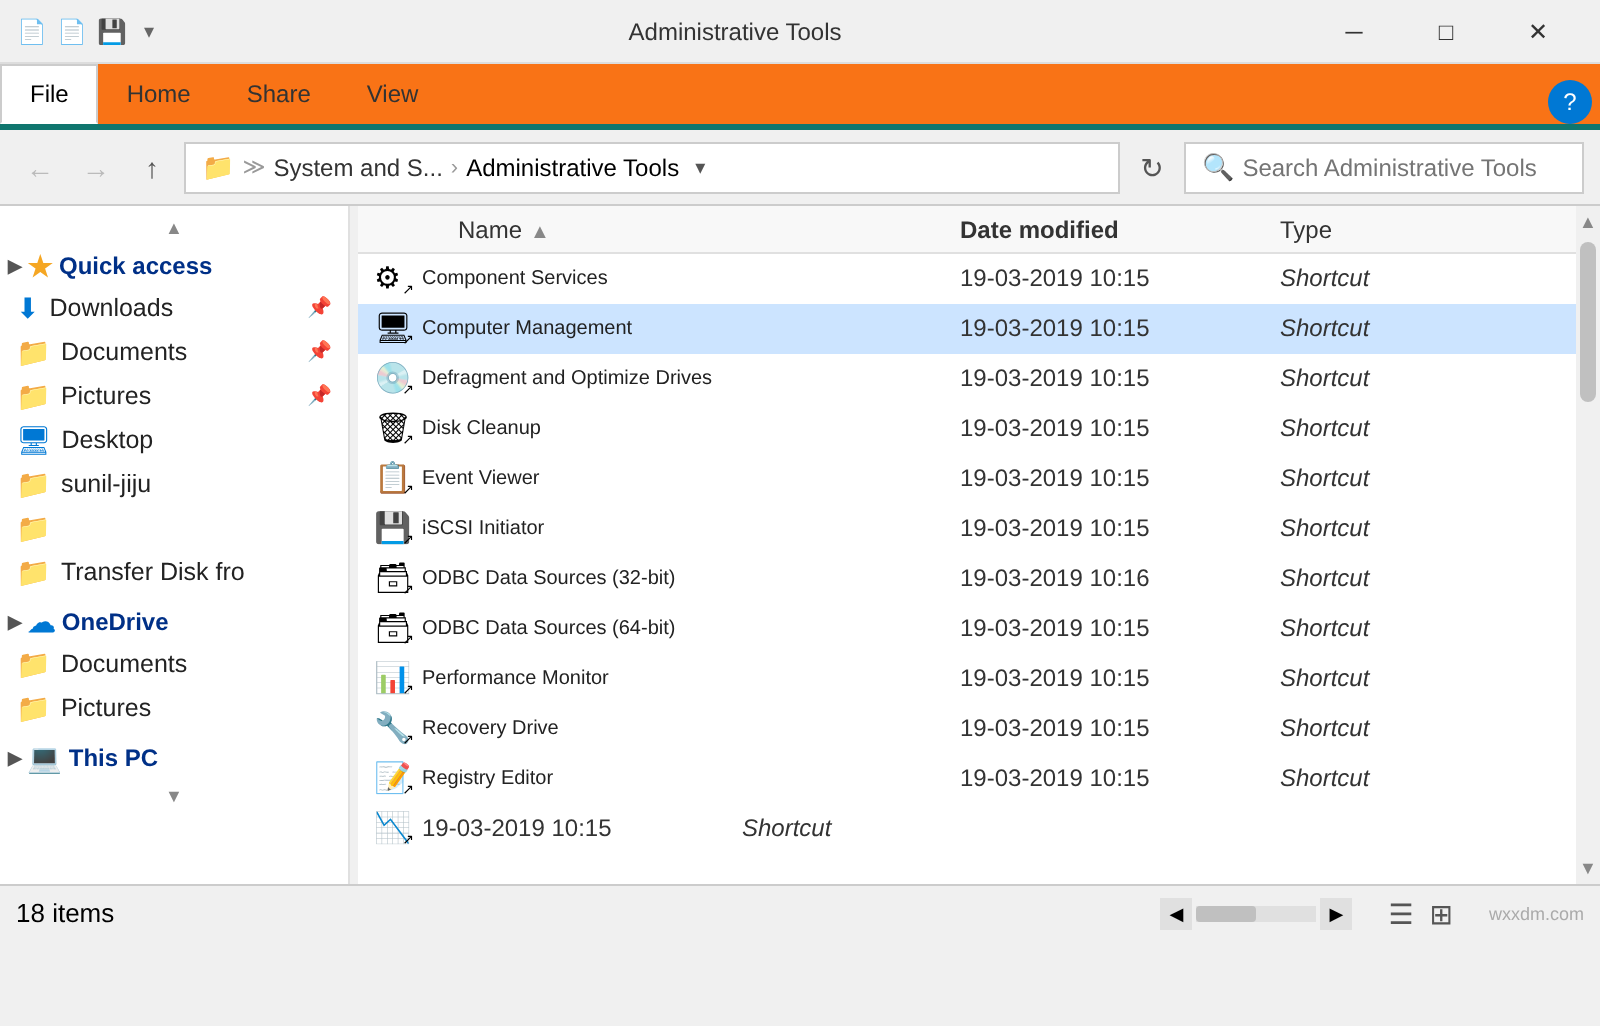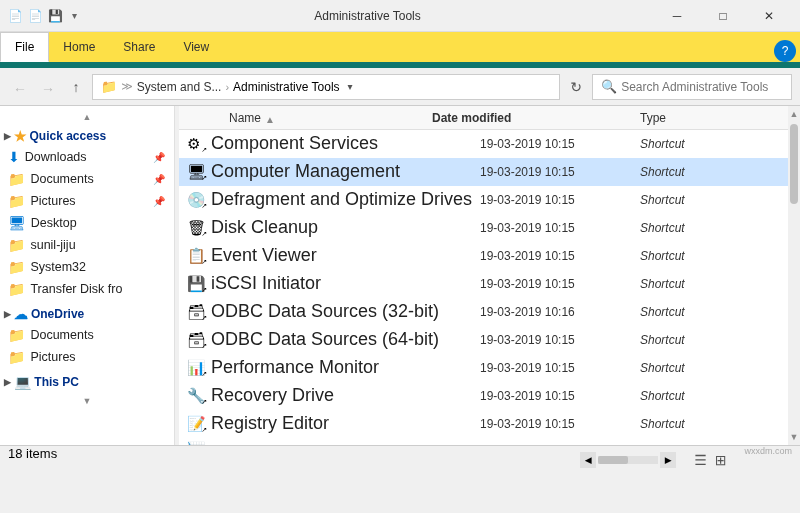--- a/index.html
+++ b/index.html
@@ -13,21 +13,21 @@
     .title-bar-icons { display: flex; gap: 4px; margin-right: 8px; }
     .title-bar-icon { width: 16px; height: 16px; display: flex; align-items: center; justify-content: center; font-size: 12px; color: #555; }
     .title-bar-title { flex: 1; text-align: center; font-size: 12px; color: #333; }
     .title-bar-controls { display: flex; gap: 0; margin-left: auto; }
     .title-bar-btn {
       width: 46px; height: 32px; border: none; background: transparent;
       cursor: pointer; font-size: 12px; color: #333; display: flex; align-items: center; justify-content: center;
     }
 
     
-    .ribbon { background: #fde047; border-bottom: 6px solid #0f766e; }
+    .ribbon { background: #f97316; border-bottom: 3px solid #0f766e; }
     .ribbon-tabs { display: flex; align-items: flex-end; height: 30px; }
     .ribbon-tab {
       padding: 4px 14px; font-size: 12px; cursor: pointer; height: 30px;
       display: flex; align-items: center; border: none; background: transparent;
     }
     .ribbon-tab.active { background: white; border: 1px solid #ccc; border-bottom: 1px solid white; color: #000; }
     .ribbon-tab:not(.active) { color: #333; }
 
     
     .address-bar {
@@ -87,36 +87,36 @@
     .content-header {
       display: flex; align-items: center; padding: 4px 8px; border-bottom: 1px solid #e0e0e0;
       background: #f8f8f8; min-height: 24px;
     }
     .col-sort { font-size: 10px; color: #888; margin-left: 4px; }
     .col-header {
       font-size: 12px; color: #333; font-weight: 400; cursor: pointer; display: flex; align-items: flex-end;
     }
     .col-name { flex: 1; padding-left: 24px; }
     .col-date { width: 160px; font-weight: bold; }
-    .col-type { width: 140px; margin-left: 48px; }
+    .col-type { width: 140px; }
 
     .file-list { flex: 1; overflow-y: auto; }
     .file-row {
       display: flex; align-items: center; padding: 3px 8px; cursor: pointer;
       min-height: 24px; border-bottom: 1px solid transparent;
     }
     .file-row.selected { background: #cce4ff; }
     .file-icon { width: 18px; height: 18px; flex-shrink: 0; margin-right: 6px; }
-    .file-name { flex: 1; font-size: 18px; color: #222; white-space: nowrap; overflow: hidden; text-overflow: ellipsis; }
+    .file-name { flex: 1; font-size: 10px; color: #222; white-space: nowrap; overflow: hidden; text-overflow: ellipsis; }
     .file-date { width: 160px; font-size: 12px; color: #333; }
     .file-type { width: 140px; font-size: 12px; color: #333; font-style: italic; }
 
     
     .status-bar {
-      display: flex; background: #f0f0f0; height: 28px;
+      display: flex; align-items: center; background: #f0f0f0; height: 28px;
       border-top: 1px solid #ccc; padding: 0 8px; gap: 8px;
     }
     .status-icons { display: flex; gap: 4px; align-items: center; }
     .view-icon { font-size: 14px; color: #555; cursor: pointer; padding: 2px; }
 
     
     .sidebar::-webkit-scrollbar { width: 10px; }
     .sidebar::-webkit-scrollbar-track { background: #f0f0f0; }
     .sidebar::-webkit-scrollbar-thumb { background: #c0c0c0; border-radius: 5px; }
     .file-list::-webkit-scrollbar { width: 10px; }
@@ -205,21 +205,20 @@
         <div class="sidebar-item">
           <span style="color:#0078d4;font-size:14px;">🖥</span>
           <span class="sidebar-label">Desktop</span>
         </div>
         <div class="sidebar-item">
           <span style="color:#f0a800;font-size:14px;">📁</span>
           <span class="sidebar-label">sunil-jiju</span>
         </div>
         <div class="sidebar-item">
           <span style="color:#f0a800;font-size:14px;">📁</span>
-          <span class="sidebar-label">System32</span>
         </div>
         <div class="sidebar-item">
           <span style="color:#f0a800;font-size:14px;">📁</span>
           <span class="sidebar-label">Transfer Disk fro</span>
         </div>
       </div>
 
       <div class="sidebar-section">
         <div class="sidebar-header">
           <span style="font-size:9px;color:#555;">▶</span>

